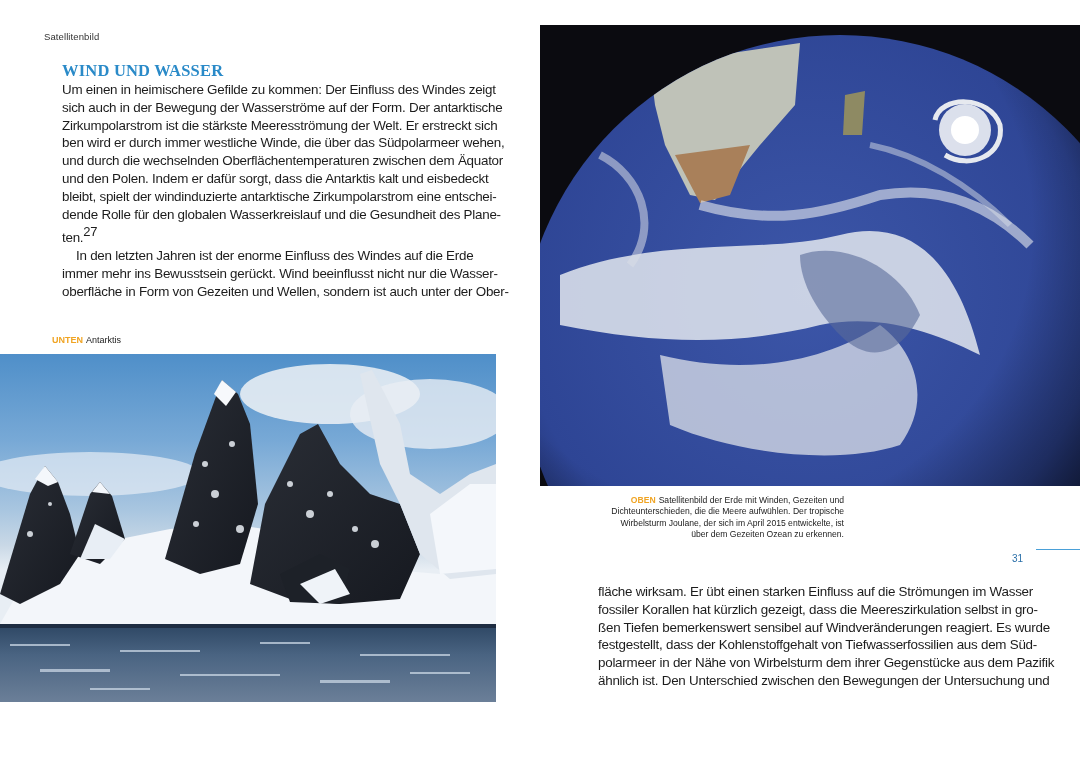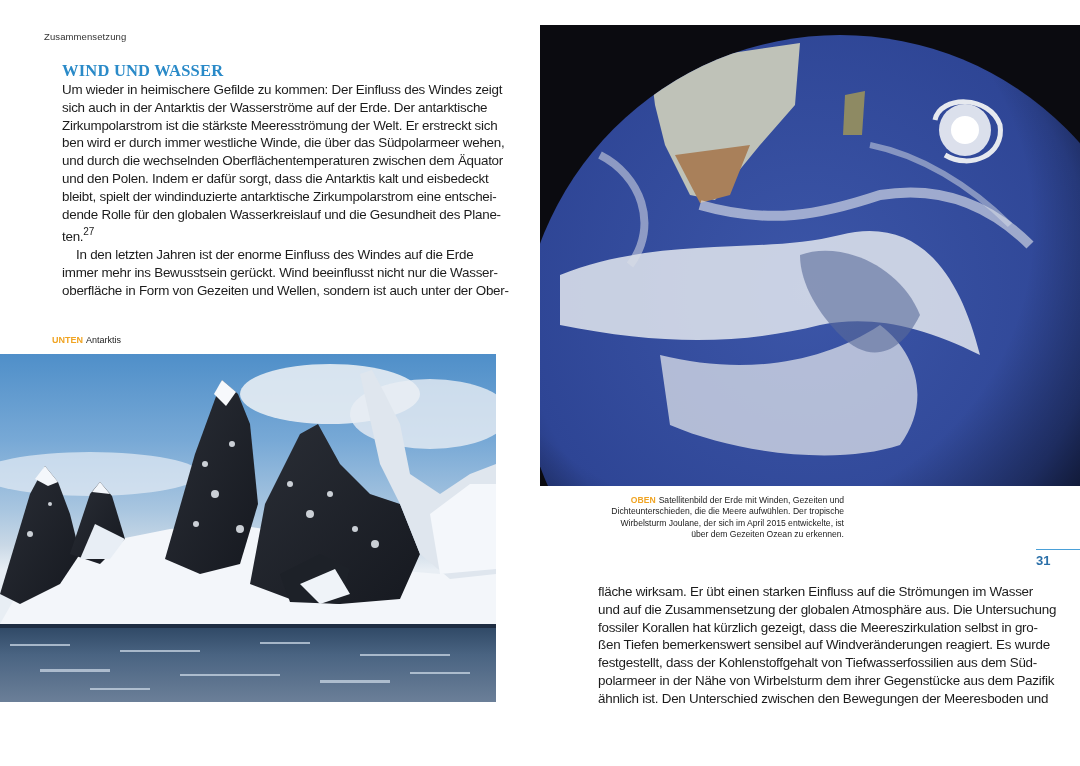--- a/index.html
+++ b/index.html
@@ -17,21 +17,21 @@
     }
     .body-text {
       position: absolute;
       font-family: "Liberation Sans", sans-serif;
       font-size: 13.4px; line-height: 17.8px; color: #1c1c1c;
       font-stretch: condensed;
       letter-spacing: -0.25px;
     }
     .body-text .line { display: block; white-space: nowrap; }
     .body-text .indent { padding-left: 14px; }
-    .body-text sup { font-size: 10px; vertical-align: 6px; }
+    .body-text sup { font-size: 13px; vertical-align: 6px; }
     .col-left { left: 62px; top: 81px; width: 415px; }
     .col-right { left: 598px; top: 583px; width: 420px; }
 
     .caption-label {
       font-weight: bold; color: #f0a423; margin-right: 3px;
     }
     .caption-under {
       position: absolute; left: 44px; top: 335px;
       font-size: 9px; color: #222; margin-left: 8px;
     }
@@ -39,49 +39,49 @@
       position: absolute; left: 584px; top: 495px; width: 260px;
       font-size: 8.6px; line-height: 11.4px; color: #222;
     }
     .caption-over .line { display: block; white-space: nowrap; text-align: right; }
 
     .page-number-rule {
       position: absolute; left: 1036px; top: 549px; width: 44px; height: 1px;
       background: #4aa0d8;
     }
     .page-number {
-      position: absolute; left: 1036px; top: 553px;
-      font-size: 13px; font-weight: bold; color: #2a6fa8;
+      position: absolute; left: 1012px; top: 553px;
+      font-size: 10px; font-weight: normal; color: #2a6fa8;
     }
 
     
     .photo-antarctica {
       position: absolute; left: 0; top: 354px; width: 496px; height: 348px;
       overflow: hidden;
       background: linear-gradient(180deg, #4f8fc9 0%, #78a9d6 25%, #a9c6e0 45%, #c9d8e6 55%, #e8eef4 62%);
     }
     .photo-antarctica svg { position: absolute; left: 0; top: 0; }
 
     
     .photo-earth {
       position: absolute; left: 540px; top: 25px; width: 540px; height: 461px;
       background: #0b0b10; overflow: hidden;
     }
     .photo-earth svg { position: absolute; left: 0; top: 0; }
   </style>
 </head>
 <body>
 
-<div class="running-head">Zusammensetzung</div>
+<div class="running-head">Satellitenbild</div>
 
 <h2 class="section-title">WIND UND WASSER</h2>
 
 <div class="body-text col-left">
-  <span class="line">Um wieder in heimischere Gefilde zu kommen: Der Einfluss des Windes zeigt</span>
-  <span class="line">sich auch in der Antarktis der Wasserströme auf der Erde. Der antarktische</span>
+  <span class="line">Um einen in heimischere Gefilde zu kommen: Der Einfluss des Windes zeigt</span>
+  <span class="line">sich auch in der Bewegung der Wasserströme auf der Form. Der antarktische</span>
   <span class="line">Zirkumpolarstrom ist die stärkste Meeresströmung der Welt. Er erstreckt sich</span>
   <span class="line">ben wird er durch immer westliche Winde, die über das Südpolarmeer wehen,</span>
   <span class="line">und durch die wechselnden Oberflächentemperaturen zwischen dem Äquator</span>
   <span class="line">und den Polen. Indem er dafür sorgt, dass die Antarktis kalt und eisbedeckt</span>
   <span class="line">bleibt, spielt der windinduzierte antarktische Zirkumpolarstrom eine entschei-</span>
   <span class="line">dende Rolle für den globalen Wasserkreislauf und die Gesundheit des Plane-</span>
   <span class="line"><span>ten.</span><sup>27</sup></span>
   <span class="line indent">In den letzten Jahren ist der enorme Einfluss des Windes auf die Erde</span>
   <span class="line">immer mehr ins Bewusstsein gerückt. Wind beeinflusst nicht nur die Wasser-</span>
   <span class="line">oberfläche in Form von Gezeiten und Wellen, sondern ist auch unter der Ober-</span>
@@ -202,19 +202,18 @@
   <span class="line">Dichteunterschieden, die die Meere aufwühlen. Der tropische</span>
   <span class="line">Wirbelsturm Joulane, der sich im April 2015 entwickelte, ist</span>
   <span class="line">über dem Gezeiten Ozean zu erkennen.</span>
 </div>
 
 <div class="page-number-rule"></div>
 <div class="page-number">31</div>
 
 <div class="body-text col-right">
   <span class="line">fläche wirksam. Er übt einen starken Einfluss auf die Strömungen im Wasser</span>
-  <span class="line">und auf die Zusammensetzung der globalen Atmosphäre aus. Die Untersuchung</span>
   <span class="line">fossiler Korallen hat kürzlich gezeigt, dass die Meereszirkulation selbst in gro-</span>
   <span class="line">ßen Tiefen bemerkenswert sensibel auf Windveränderungen reagiert. Es wurde</span>
   <span class="line">festgestellt, dass der Kohlenstoffgehalt von Tiefwasserfossilien aus dem Süd-</span>
   <span class="line">polarmeer in der Nähe von Wirbelsturm dem ihrer Gegenstücke aus dem Pazifik</span>
-  <span class="line">ähnlich ist. Den Unterschied zwischen den Bewegungen der Meeresboden und</span>
+  <span class="line">ähnlich ist. Den Unterschied zwischen den Bewegungen der Untersuchung und</span>
 </div>
 
 </body></html>

